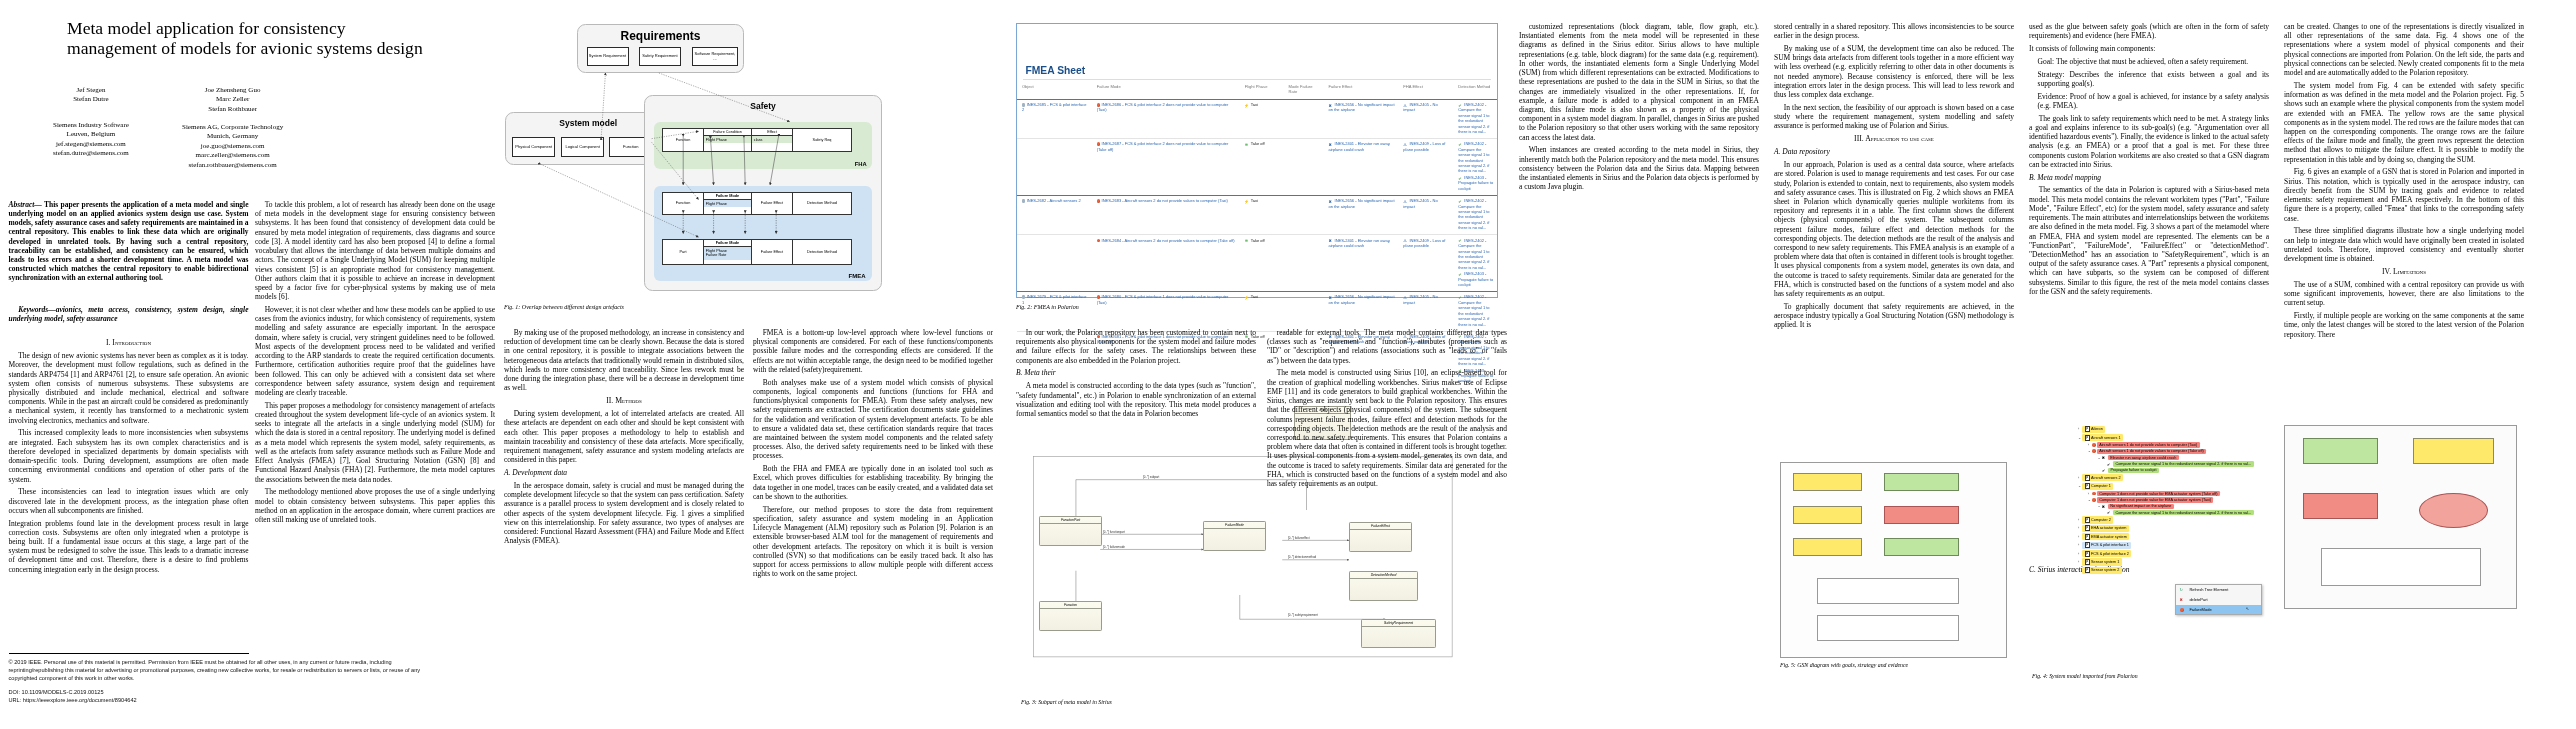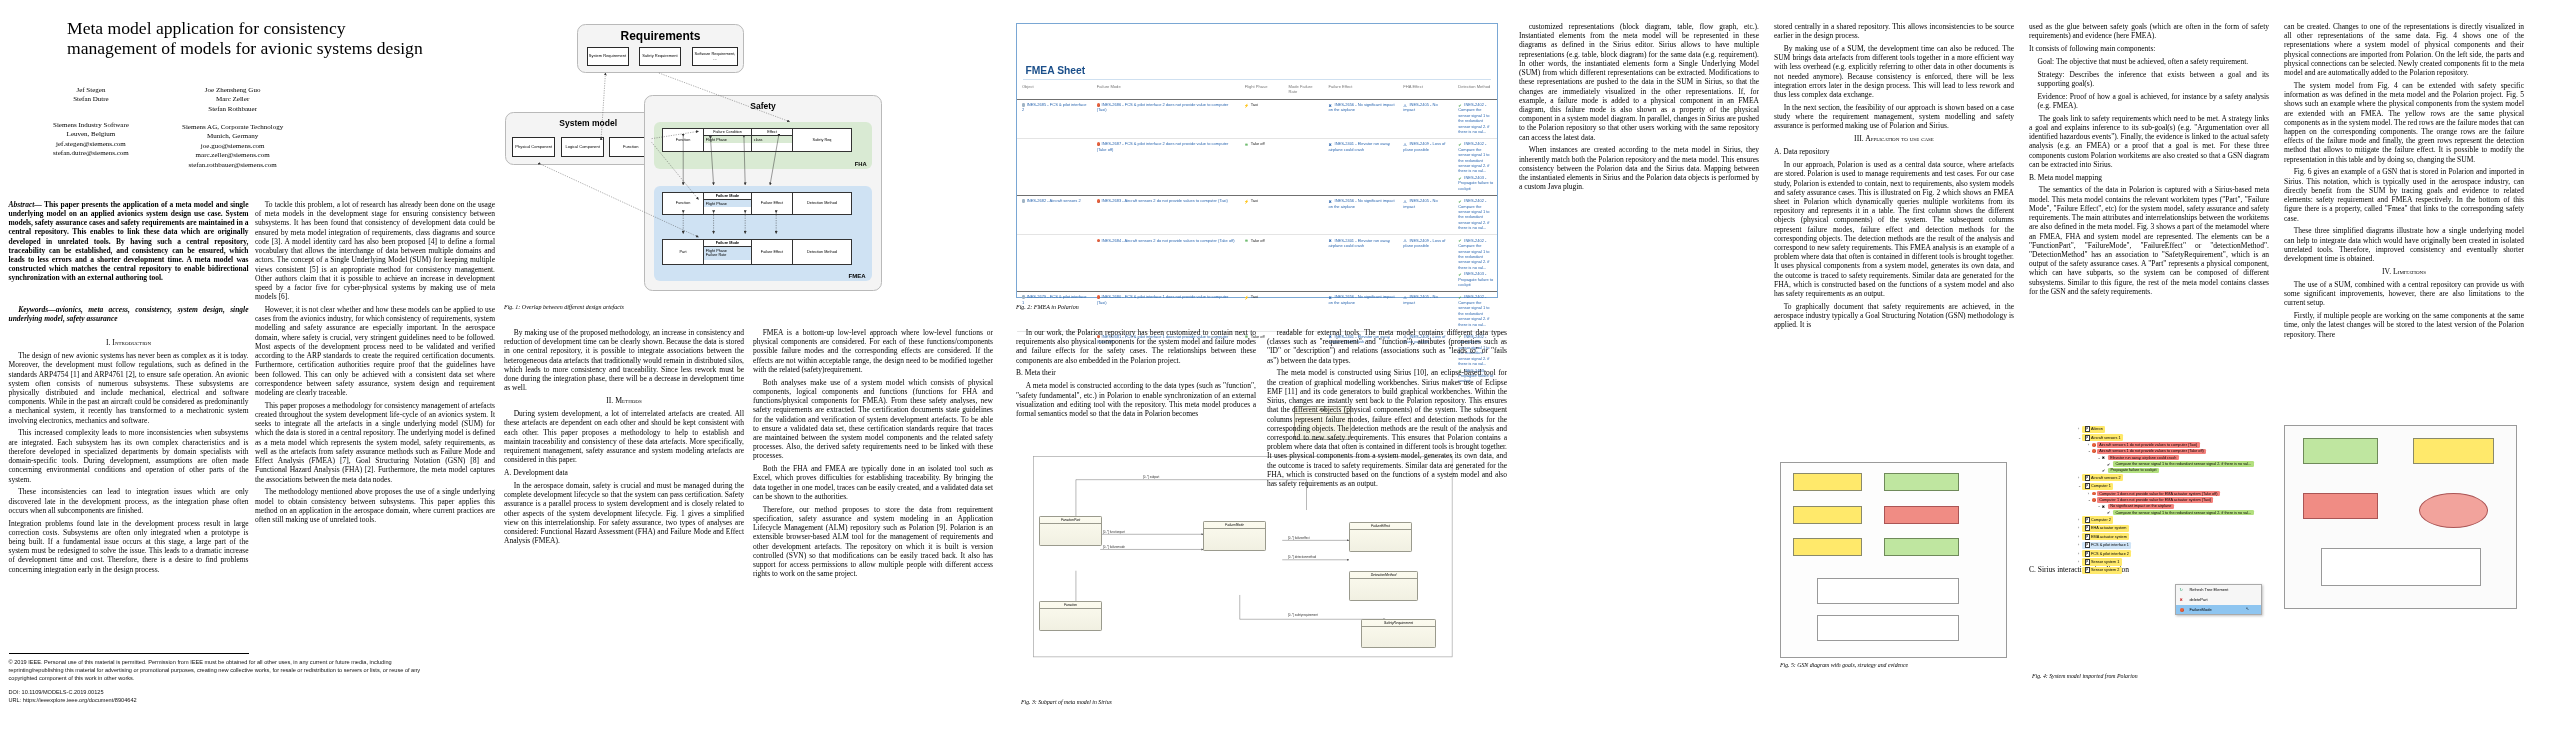--- a/index.html
+++ b/index.html
@@ -5,21 +5,21 @@
   html,body{margin:0;padding:0;background:#ffffff;}
   body{width:2576px;height:729px;position:relative;overflow:hidden;
        font-family:"Liberation Serif",serif;color:#000;}
   .page{position:absolute;inset:0;background:#fff;}
 
   
   .col{position:absolute;width:240px;text-align:justify;font-size:7.5px;line-height:1.23;}
   .col p{margin:0 0 3.6px 0;text-indent:9.7px;}
   .col p.noind{text-indent:0;}
   .sec{text-align:center;font-variant:small-caps;margin:5.5px 0 3px 0;text-indent:0 !important;font-size:7.7px;}
-  .subsec{margin:4.9px 0 1.8px 0;text-indent:0 !important;font-size:7.5px;}
+  .subsec{font-style:italic;margin:4.9px 0 1.8px 0;text-indent:0 !important;font-size:7.5px;}
 
   
   .title{position:absolute;left:23px;top:19.4px;width:365px;font-size:17.6px;line-height:1.13;
          font-family:"Liberation Serif",serif;margin-left:44px;}
   .authblock{position:absolute;top:86px;font-size:7px;text-align:center;line-height:1.35;}
   .authblock .names{margin-bottom:16px;}
 
   
   .abstract{position:absolute;left:8.5px;top:200px;width:240px;text-align:justify;
             font-size:7.5px;line-height:1.22;font-weight:bold;}

